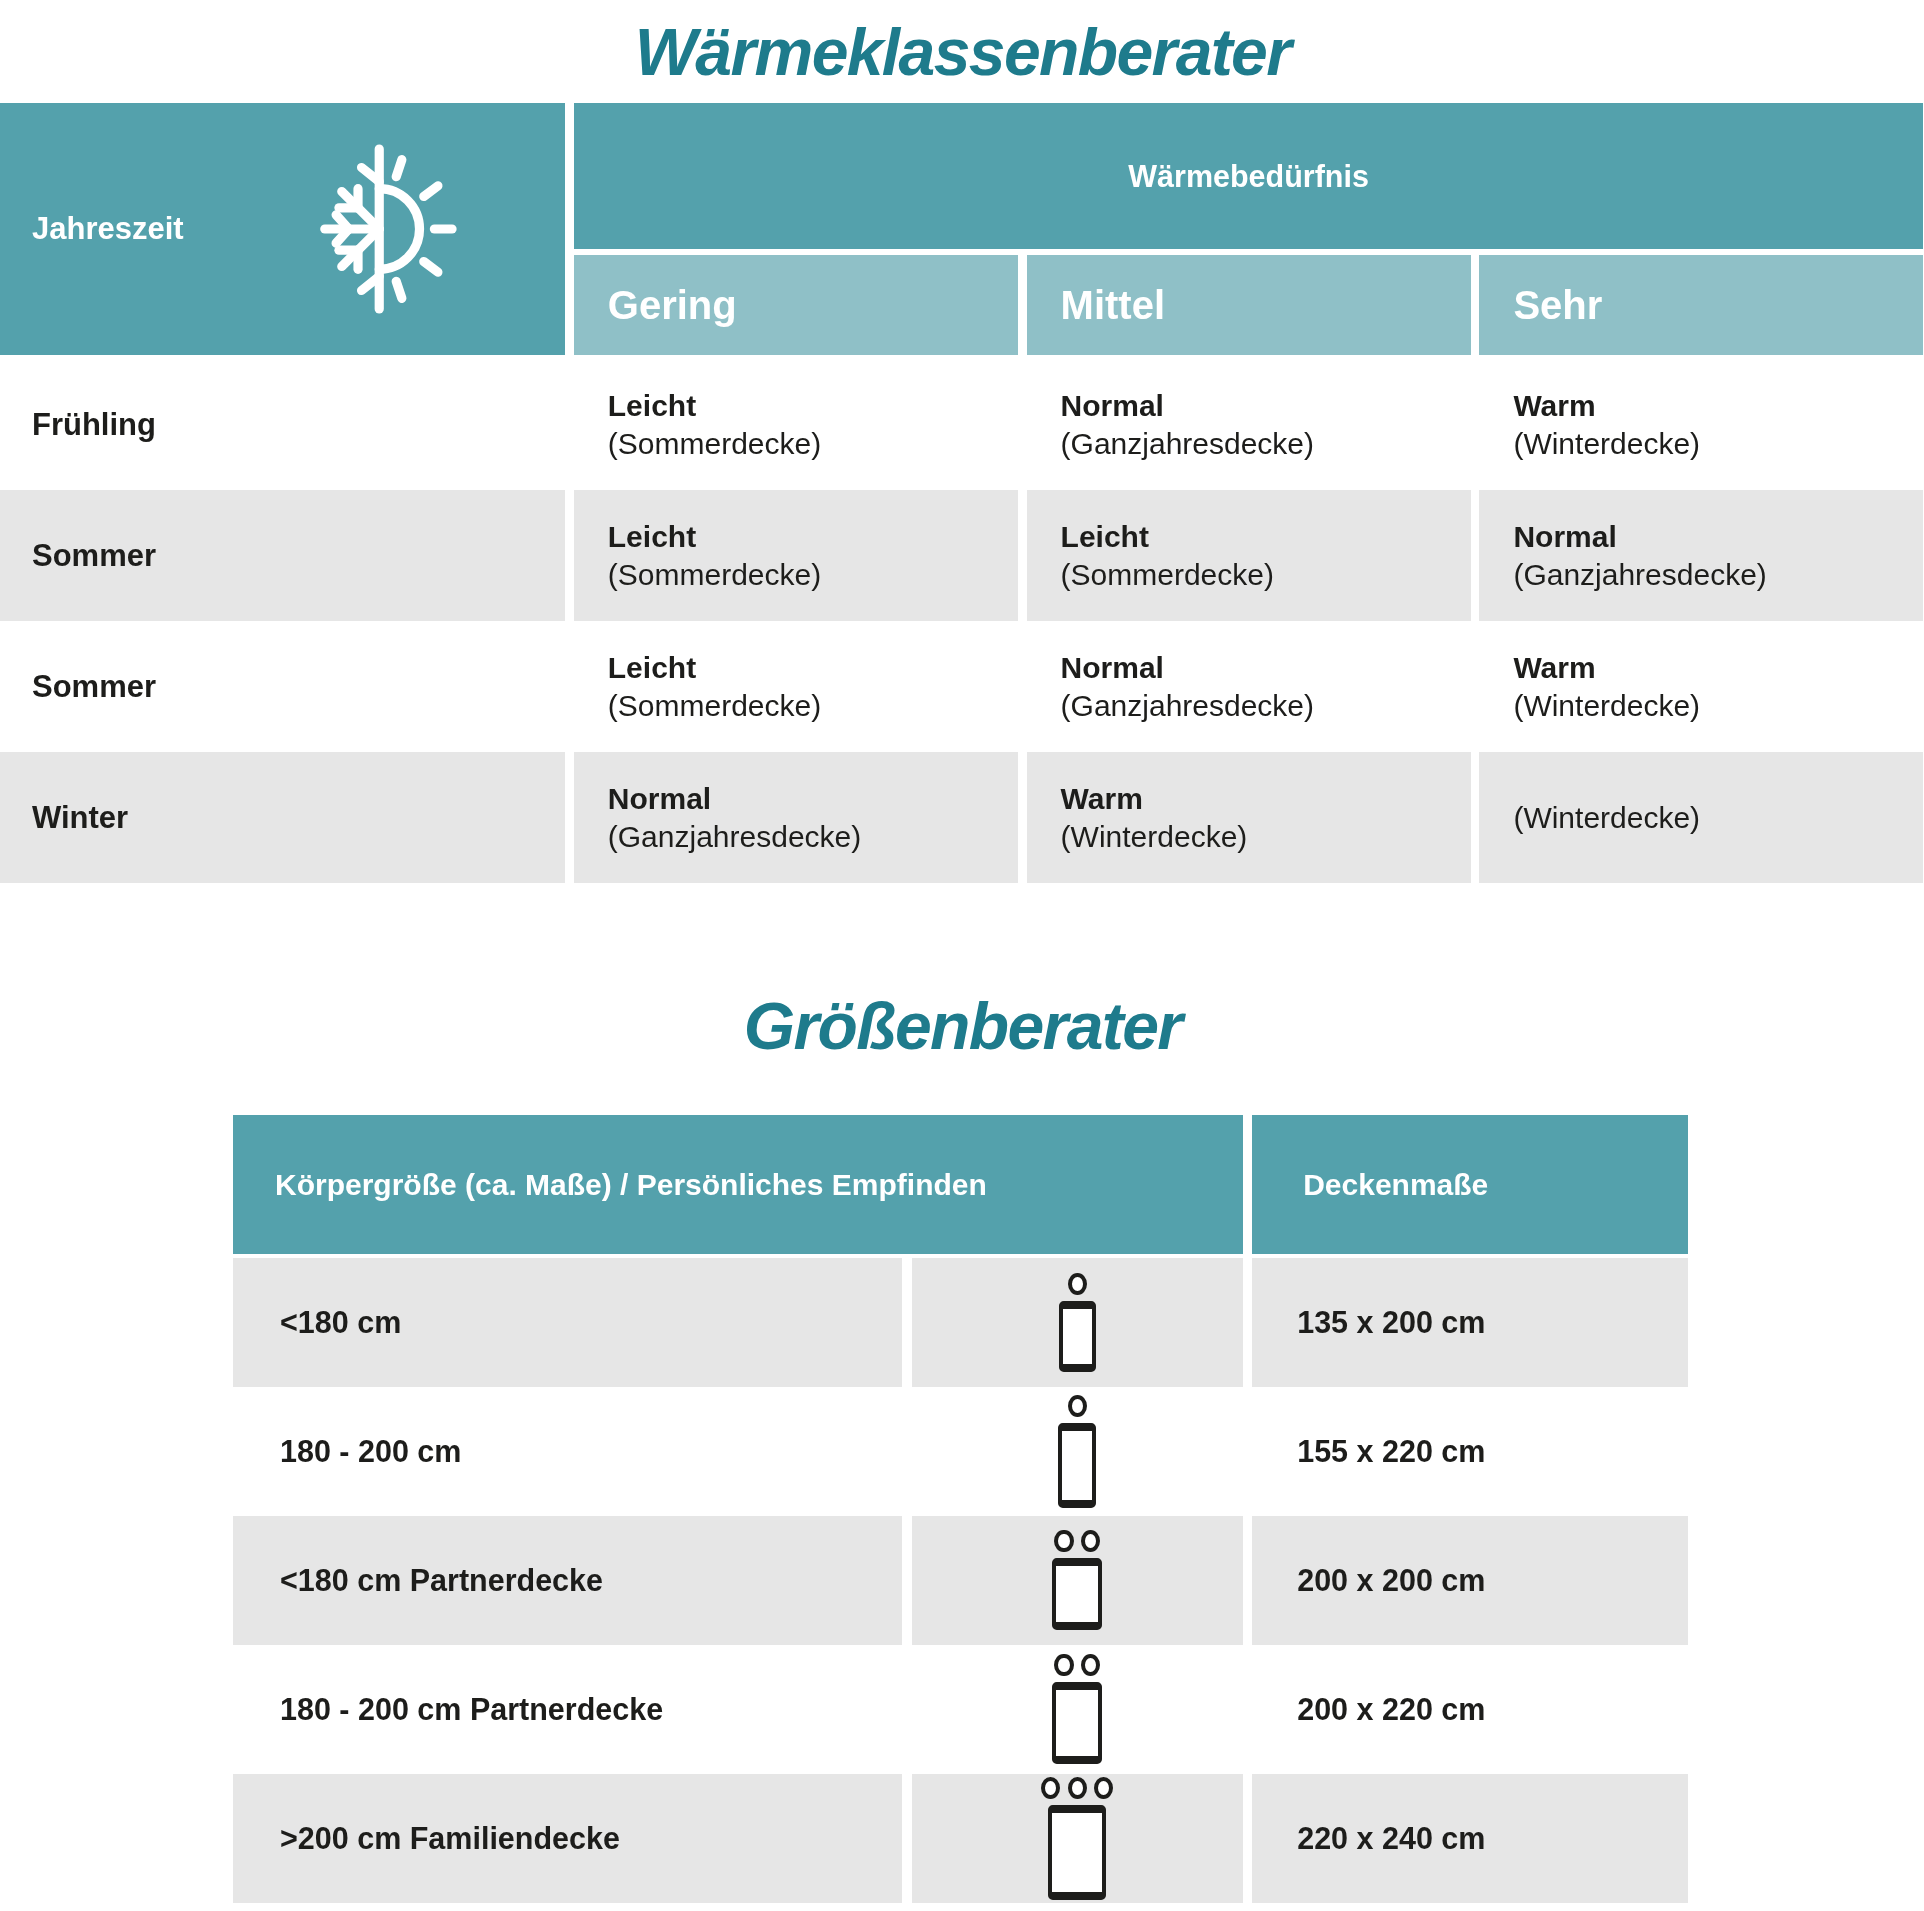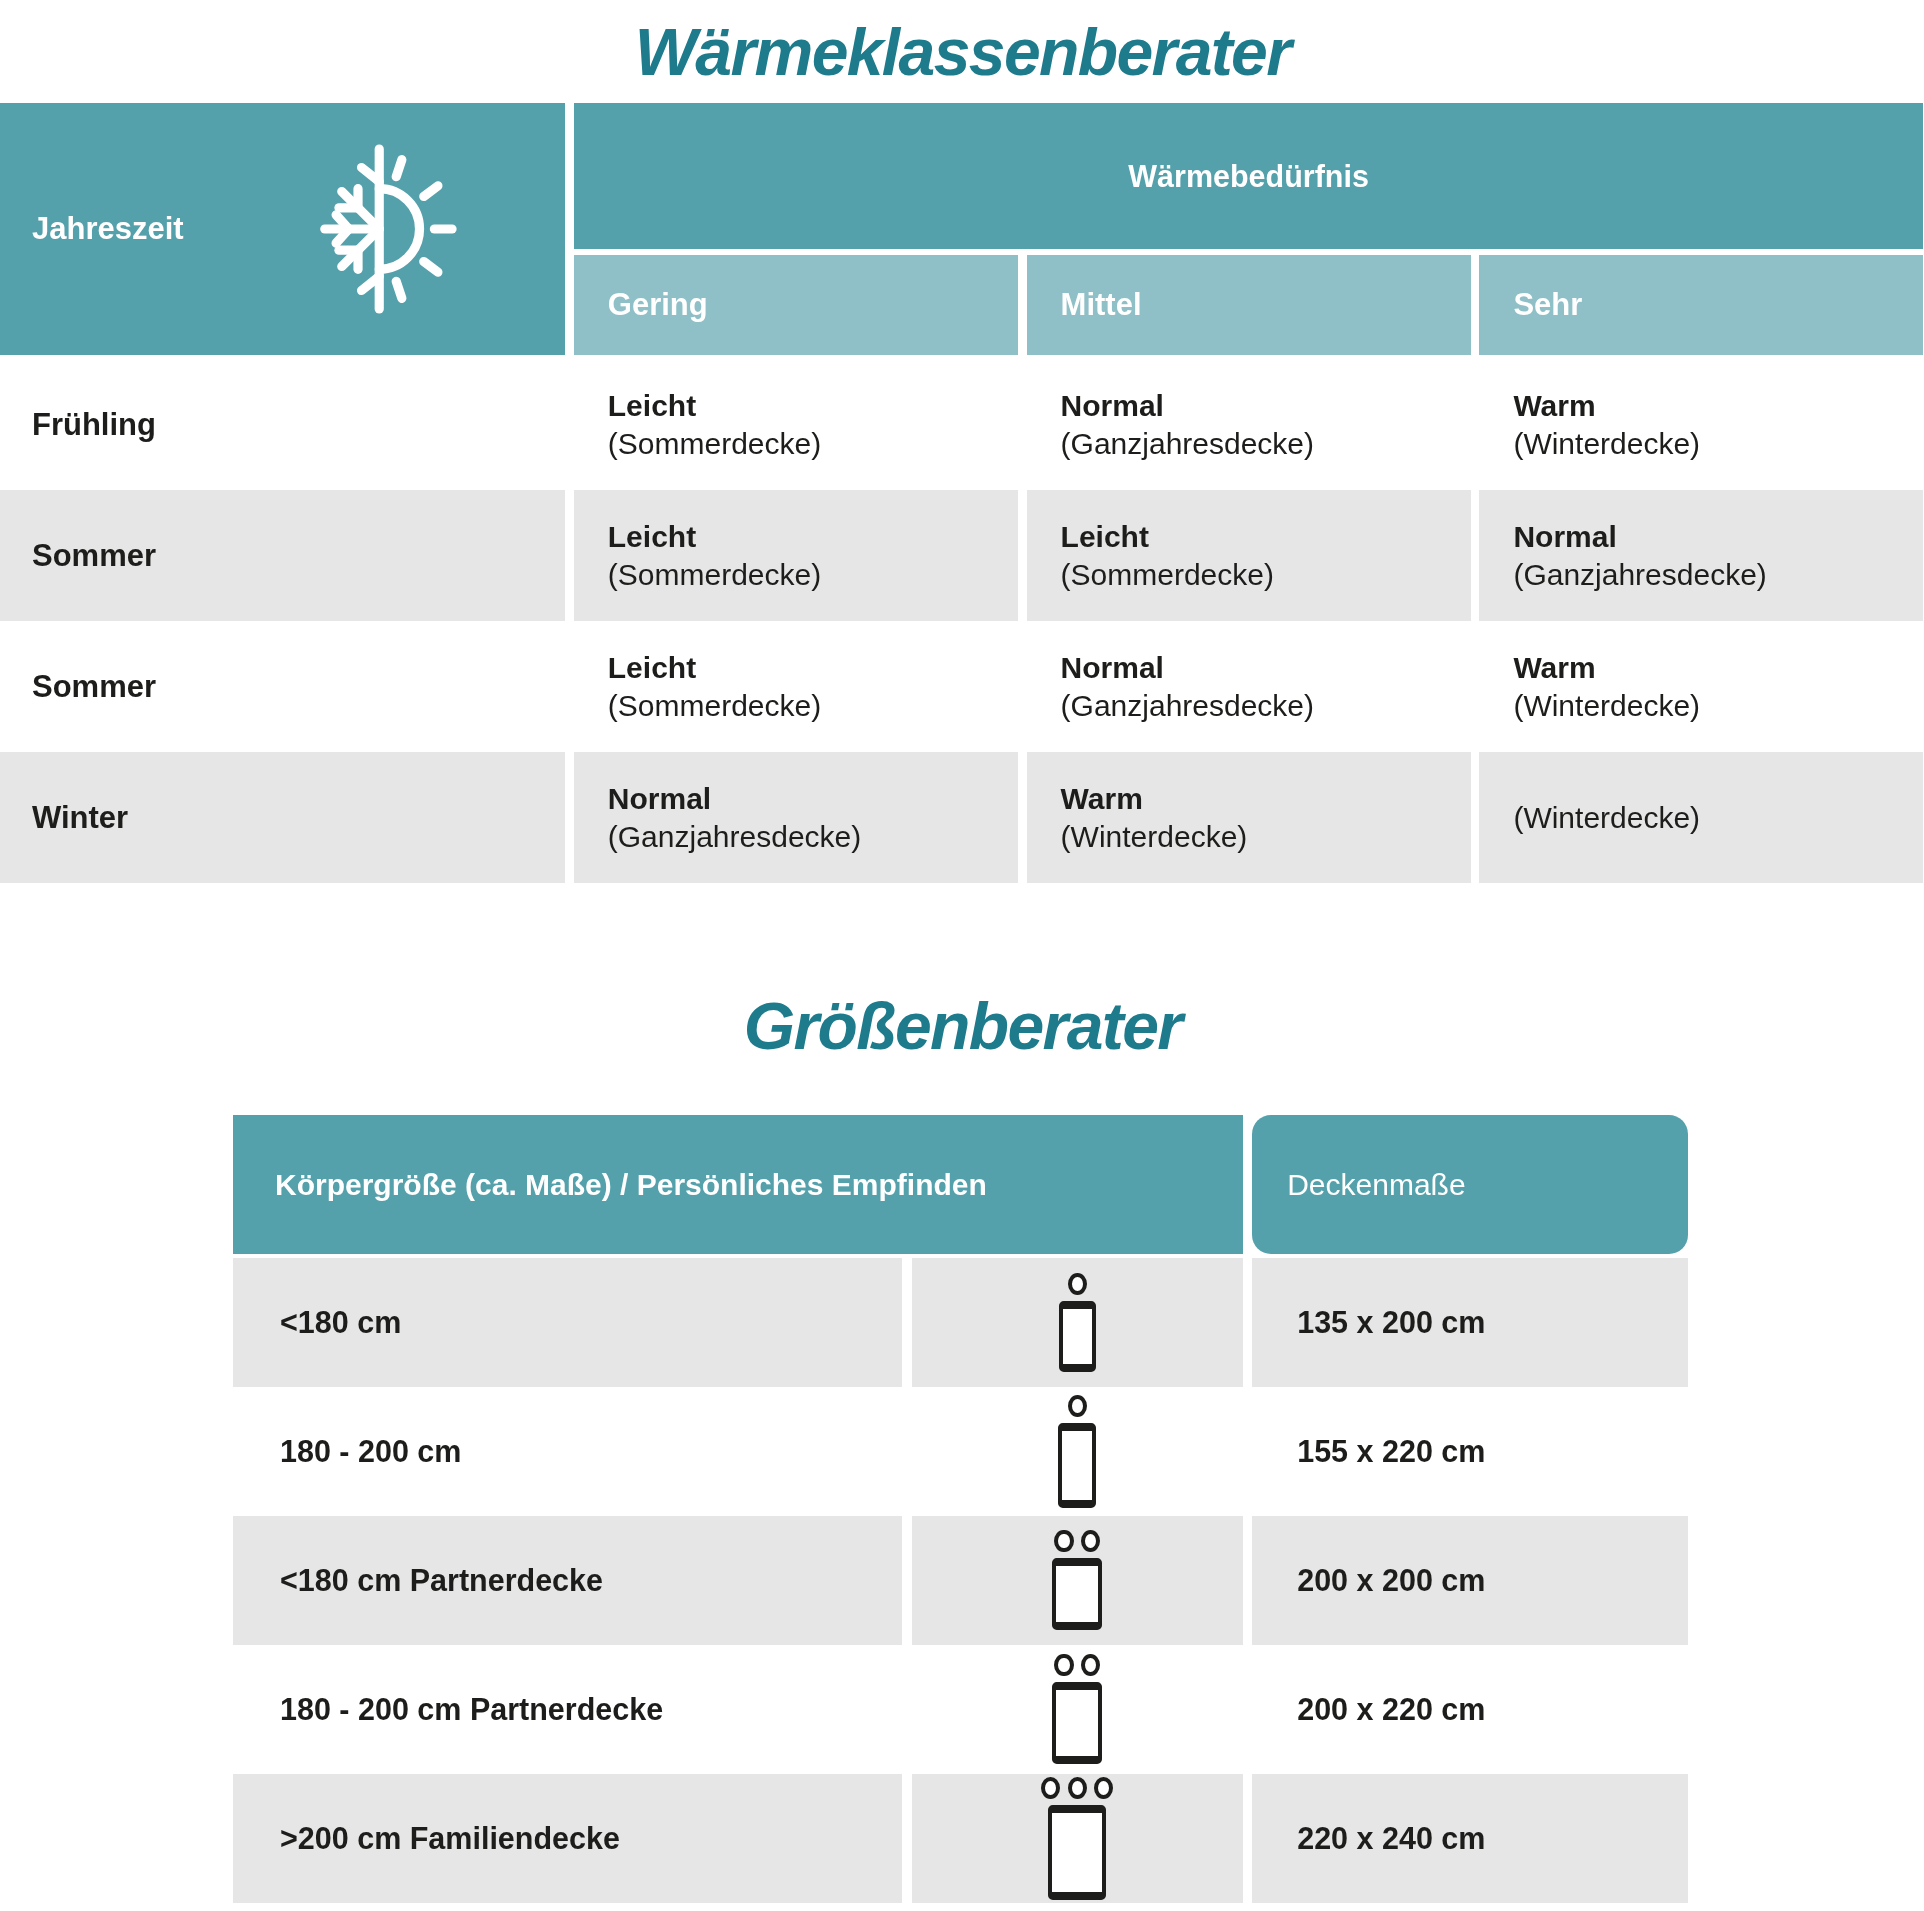--- a/index.html
+++ b/index.html
@@ -20,21 +20,21 @@
     grid-row:1/3;grid-column:1;background:#54a1ac;color:#fff;
     display:flex;align-items:center;justify-content:space-between;
     padding:0 108px 0 32px;font-size:31px;font-weight:700;
   }
   .cell-need{
     grid-row:1;grid-column:2/5;background:#54a1ac;color:#fff;
     display:flex;align-items:center;justify-content:center;font-size:30.5px;font-weight:700;
   }
   .cell-level{
     grid-row:2;background:#8fc0c7;color:#fff;display:flex;align-items:center;
-    padding-left:34px;font-size:31px;font-weight:700;
+    padding-left:34px;font-size:40px;font-weight:700;
   }
   .t1-body{
     display:grid;grid-template-columns:565px 444px 444px 444px;
     column-gap:8.8px;grid-auto-rows:131px;margin-top:4px;
   }
   .t1-body .cell{
     display:flex;flex-direction:column;justify-content:center;
     padding-left:34px;font-size:30px;line-height:38px;
   }
   .t1-body .cell.season{font-weight:700;font-size:31px;padding-left:32px;}
@@ -46,21 +46,21 @@
     display:flex;align-items:center;justify-content:center;
     font-size:66px;font-weight:700;font-style:italic;color:#1e7b8c;letter-spacing:-1.6px;}
   .t2{margin-left:233px;width:1456px;}
   .t2-header{display:grid;grid-template-columns:669px 331px 436px;column-gap:9.6px;height:139px;}
   .t2-header .h-left{
     grid-column:1/3;background:#54a1ac;color:#fff;display:flex;align-items:center;
     padding-left:42px;font-size:30px;font-weight:700;
   }
   .t2-header .h-right{
     background:#54a1ac;color:#fff;display:flex;align-items:center;
-    padding-left:35px;font-size:30px;font-weight:400;border-radius:19px;
+    padding-left:51px;font-size:30px;font-weight:700;
   }
   .t2-body{display:grid;grid-template-columns:669px 331px 436px;column-gap:9.6px;grid-auto-rows:129px;margin-top:3.2px;}
   .t2-body .cell{display:flex;align-items:center;}
   .t2-label{padding-left:47px;font-weight:700;font-size:30.5px;}
   .t2-size{padding-left:45px;font-weight:700;font-size:30.5px;}
   .t2-icon{justify-content:center;}
   
   .person{display:flex;flex-direction:column;align-items:center;}
   .heads{display:flex;gap:7.2px;margin-bottom:5.6px;}
   .head{width:11.2px;height:14.4px;border:4px solid #1d1d1b;border-radius:50%;background:#fff;}

